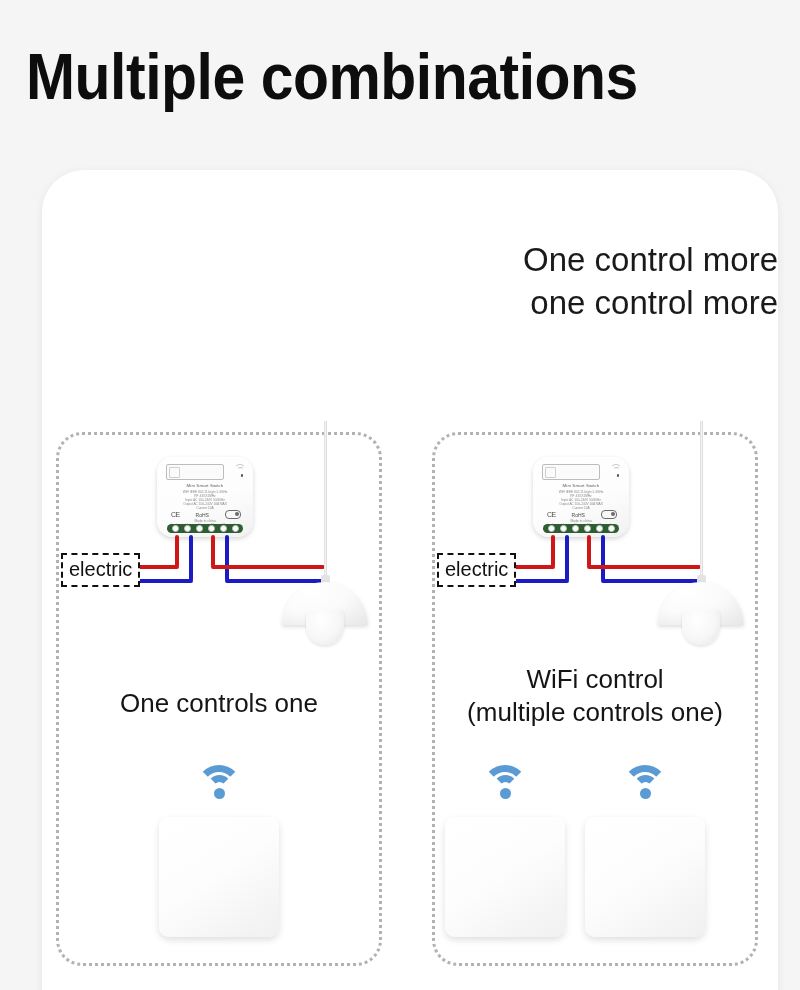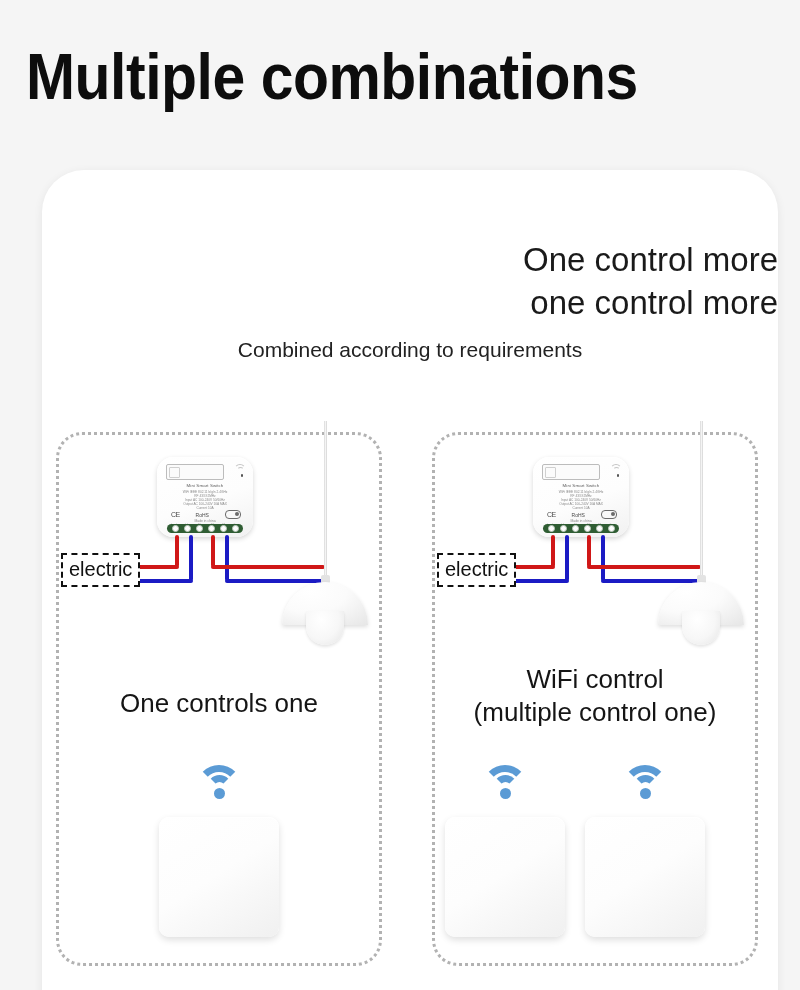--- a/index.html
+++ b/index.html
@@ -305,21 +305,20 @@
 
 <div class="page-title">Multiple combinations</div>
 
 <div class="card">
 
   <div class="card-heading">
     <div>One control more</div>
     <div>one control more</div>
   </div>
 
-  <div class="card-sub">Combined according to requirements</div>
 
   <div class="panel left">
 
     <div class="module" style="left:98px; top:22px;">
       <div class="mod-window"></div>
       <div class="mod-wifi">
           <i></i>
           <i></i>
         </div>
       <div class="mod-led"></div>
@@ -441,21 +440,21 @@
 
     <div class="lamp" style="left:218px; top:-14px; width:96px; height:240px;">
       <div class="lamp-cord"></div>
       <div class="lamp-cap"></div>
       <div class="lamp-shade"></div>
       <div class="lamp-bulb"></div>
     </div>
 
     <div class="caption" style="left:0; top:228px; width:320px;">
       <div>WiFi control</div>
-      <div>(multiple control one)</div>
+      <div>(multiple controls one)</div>
     </div>
 
     <div class="wifi-icon" style="left:47px; top:330px;">
       <i class="arc1"></i>
         <i class="arc2"></i>
         <u></u>
     </div>
     <div class="wall-switch" style="left:10px; top:382px;"></div>
 
     <div class="wifi-icon" style="left:187px; top:330px;">

